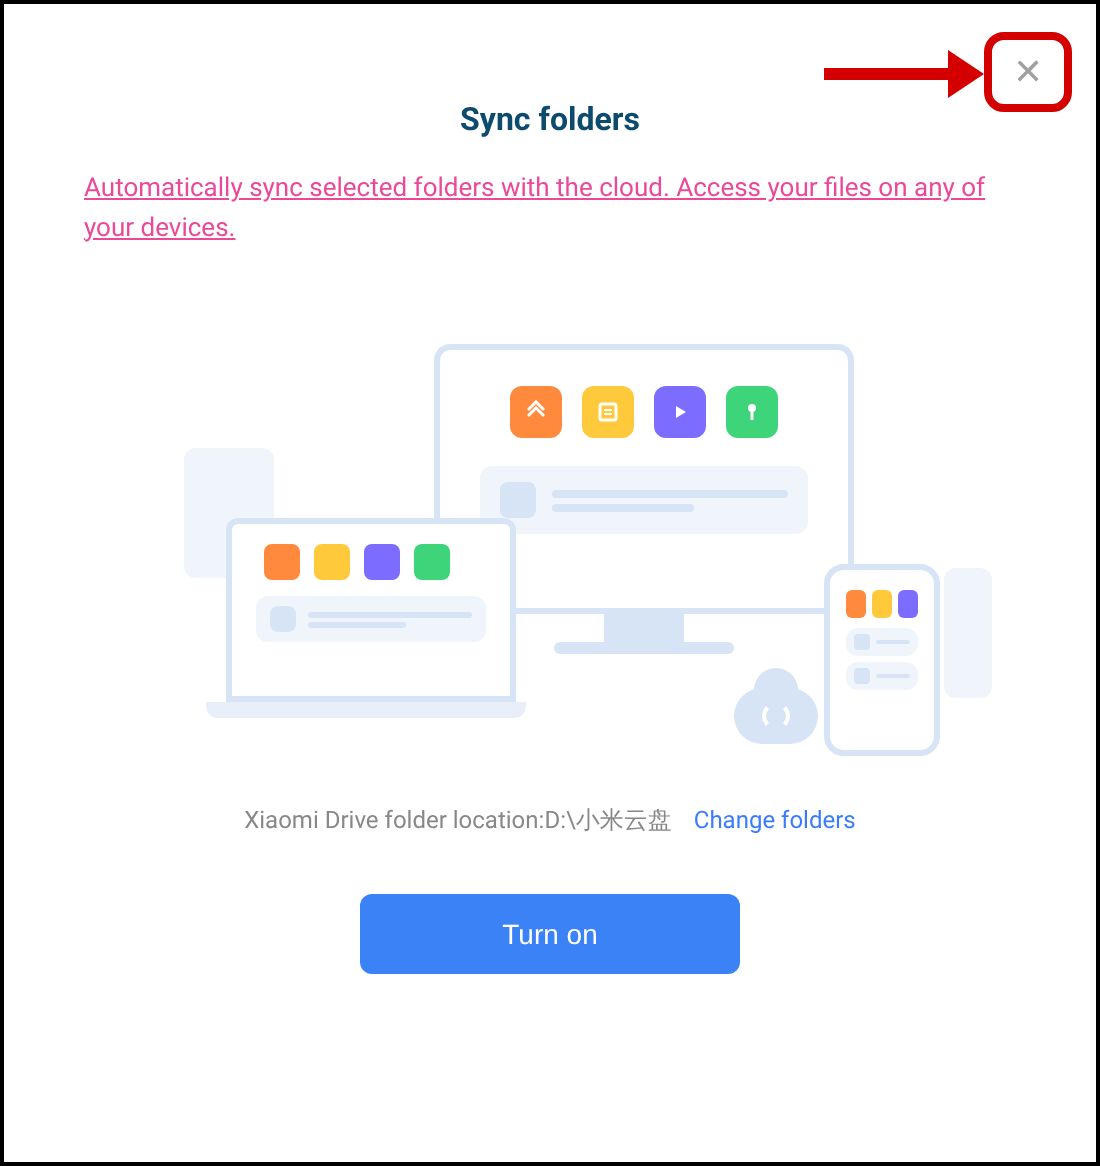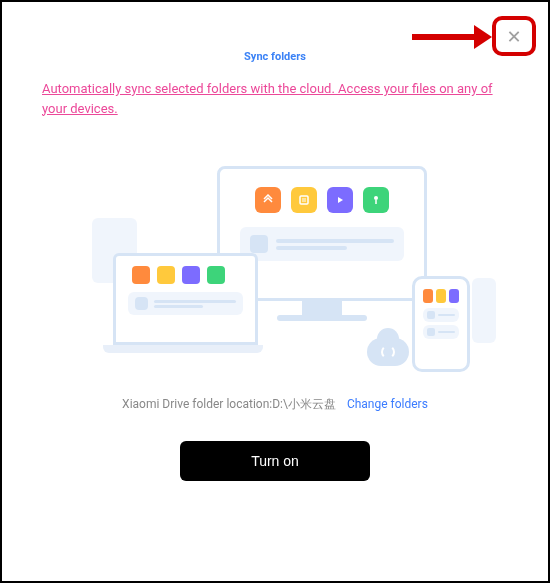--- a/index.html
+++ b/index.html
@@ -60,23 +60,23 @@
     top: -3px;
     right: 0;
     width: 0;
     height: 0;
     border-top: 12px solid transparent;
     border-bottom: 12px solid transparent;
     border-left: 18px solid #d40000;
   }
   .title {
     text-align: center;
-    font-size: 11px;
+    font-size: 16px;
     font-weight: 700;
-    color: #3b82f6;
+    color: #0c4a6e;
     margin-top: 28px;
   }
   .subtitle {
     font-size: 13px;
     color: #ec4899;
     margin-top: 16px;
     line-height: 1.5;
     padding: 0 10px;
     text-decoration: underline;
   }
@@ -244,21 +244,21 @@
   .location-link {
     color: #3b7cff;
     cursor: pointer;
     margin-left: 8px;
   }
   .turn-on-btn {
     display: block;
     margin: 28px auto 0 auto;
     width: 190px;
     height: 40px;
-    background: #000000;
+    background: #3b82f6;
     color: #fff;
     border: none;
     border-radius: 6px;
     font-size: 14px;
     font-weight: 500;
     cursor: pointer;
   }
 </style>
 </head>
 <body>

